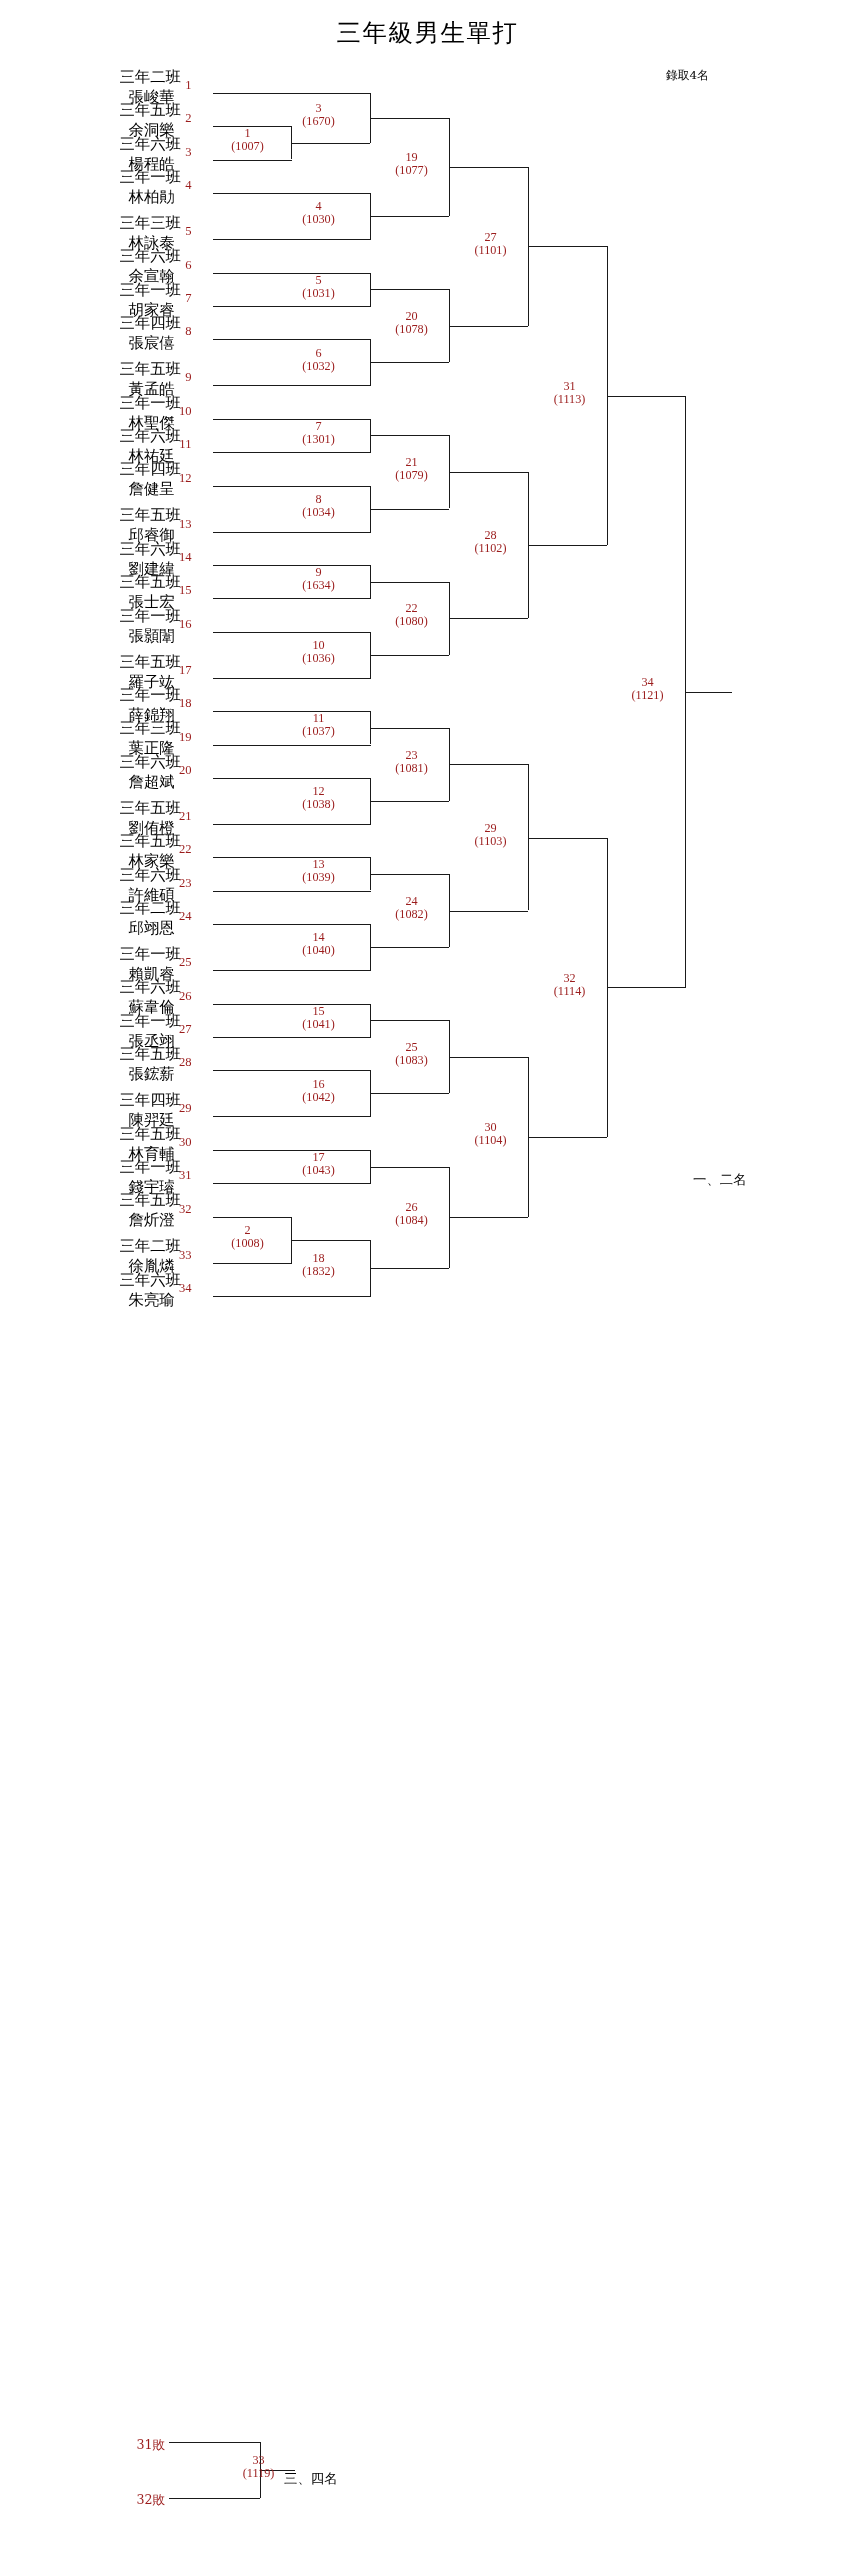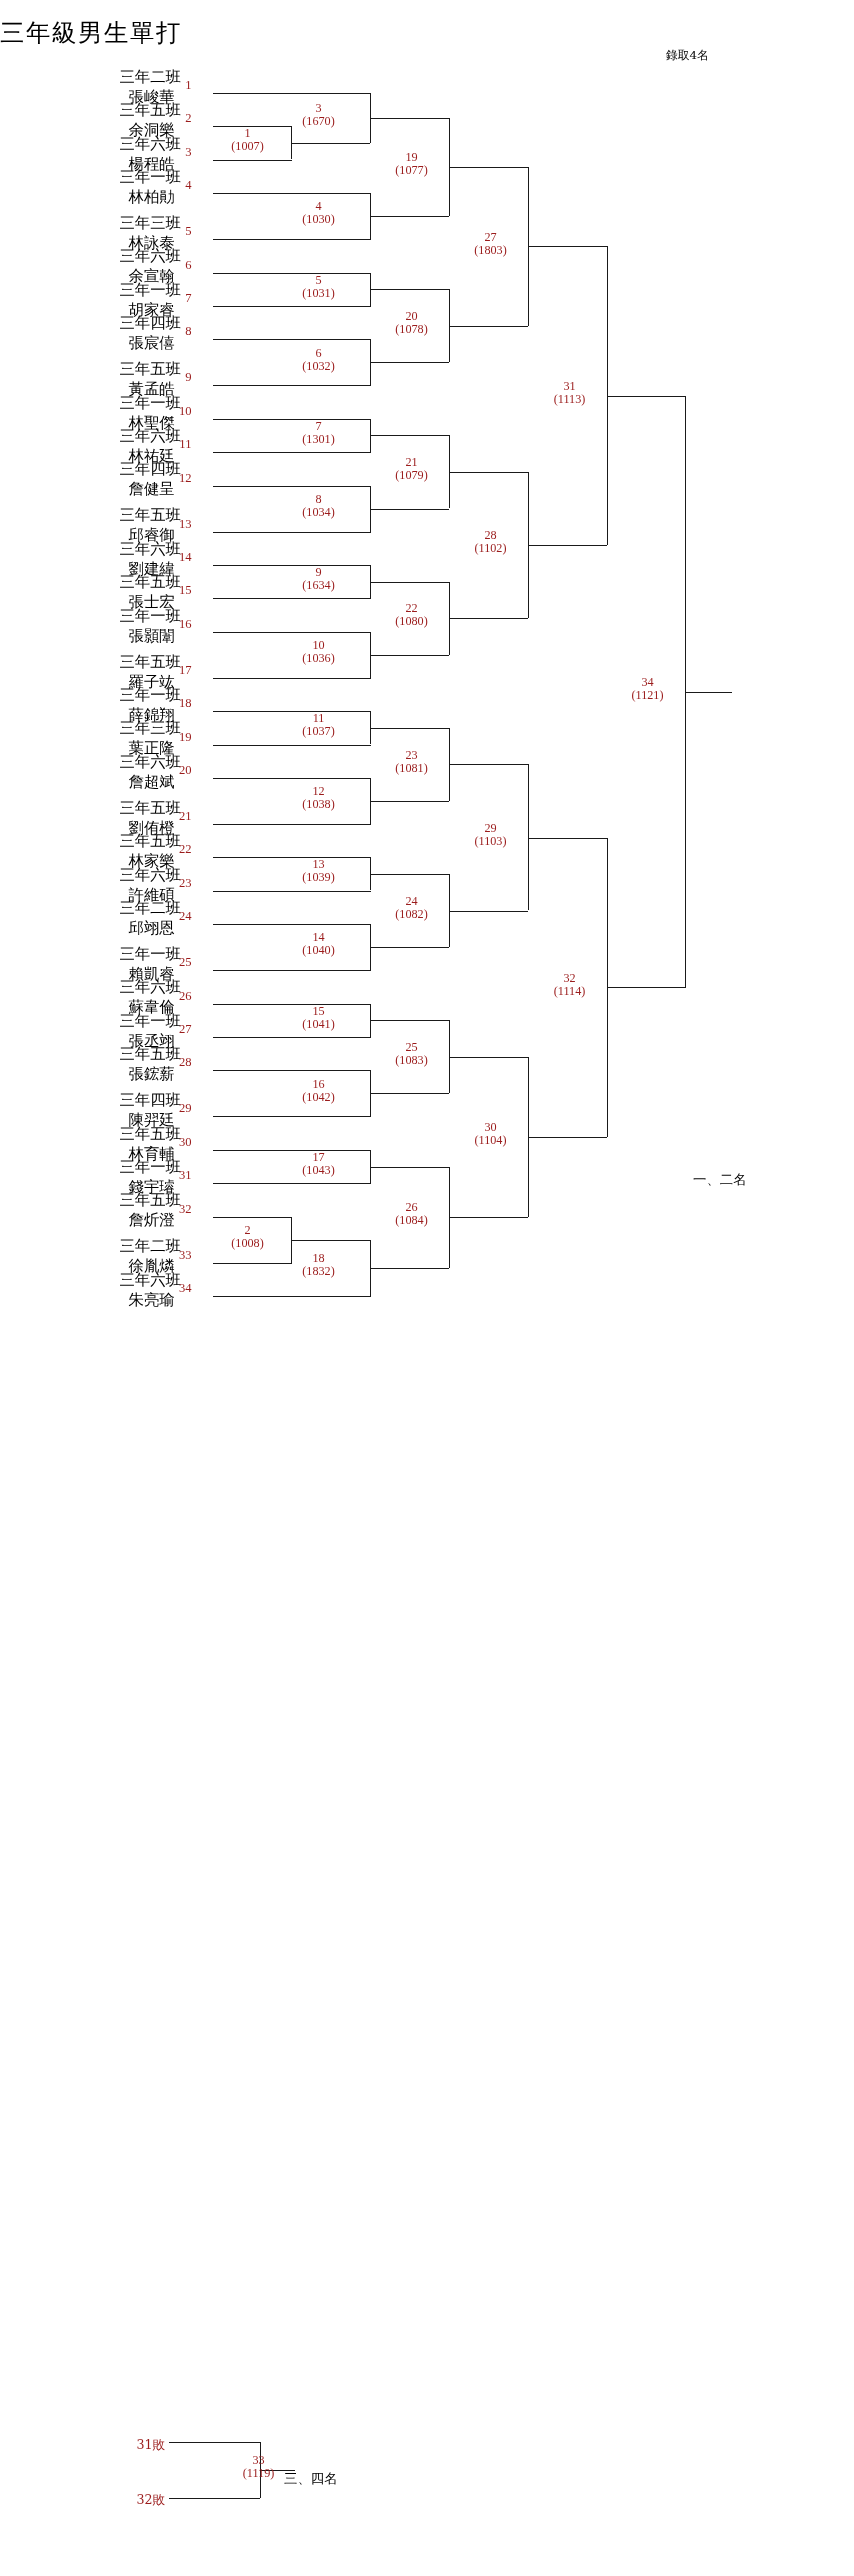--- a/index.html
+++ b/index.html
@@ -14,29 +14,29 @@
     height:2576px;
     margin:0;
     background:#fff;
     overflow:hidden;
   }
   
   .title{
     position:absolute;
     left:0; top:17.3px;
     width:855px;
-    text-align:left;
+    text-align:center;
     font-size:24.4px;
     letter-spacing:1.6px;
     font-family:"DejaVu Serif","Liberation Serif",serif;
     white-space:nowrap;
   }
   .quota{
     position:absolute;
-    left:666px; top:48px;
+    left:666px; top:68px;
     font-size:11.8px;
     white-space:nowrap;
     font-family:"DejaVu Serif","Liberation Serif",serif;
   }
   .entry{
     position:absolute;
     width:181px;
     text-align:right;
     font-size:15.4px;
     line-height:19.7px;
@@ -468,21 +468,21 @@
       <div class="mlabel" style="left: 364px; top: 1041px; width: 95px;">
         <span class="mno">25</span>
         <span class="mid">(1083)</span>
       </div>
       <div class="mlabel" style="left: 364px; top: 1201px; width: 95px;">
         <span class="mno">26</span>
         <span class="mid">(1084)</span>
       </div>
       <div class="mlabel" style="left: 443px; top: 231px; width: 95px;">
         <span class="mno">27</span>
-        <span class="mid">(1803)</span>
+        <span class="mid">(1101)</span>
       </div>
       <div class="mlabel" style="left: 443px; top: 529px; width: 95px;">
         <span class="mno">28</span>
         <span class="mid">(1102)</span>
       </div>
       <div class="mlabel" style="left: 443px; top: 822px; width: 95px;">
         <span class="mno">29</span>
         <span class="mid">(1103)</span>
       </div>
       <div class="mlabel" style="left: 443px; top: 1121px; width: 95px;">

